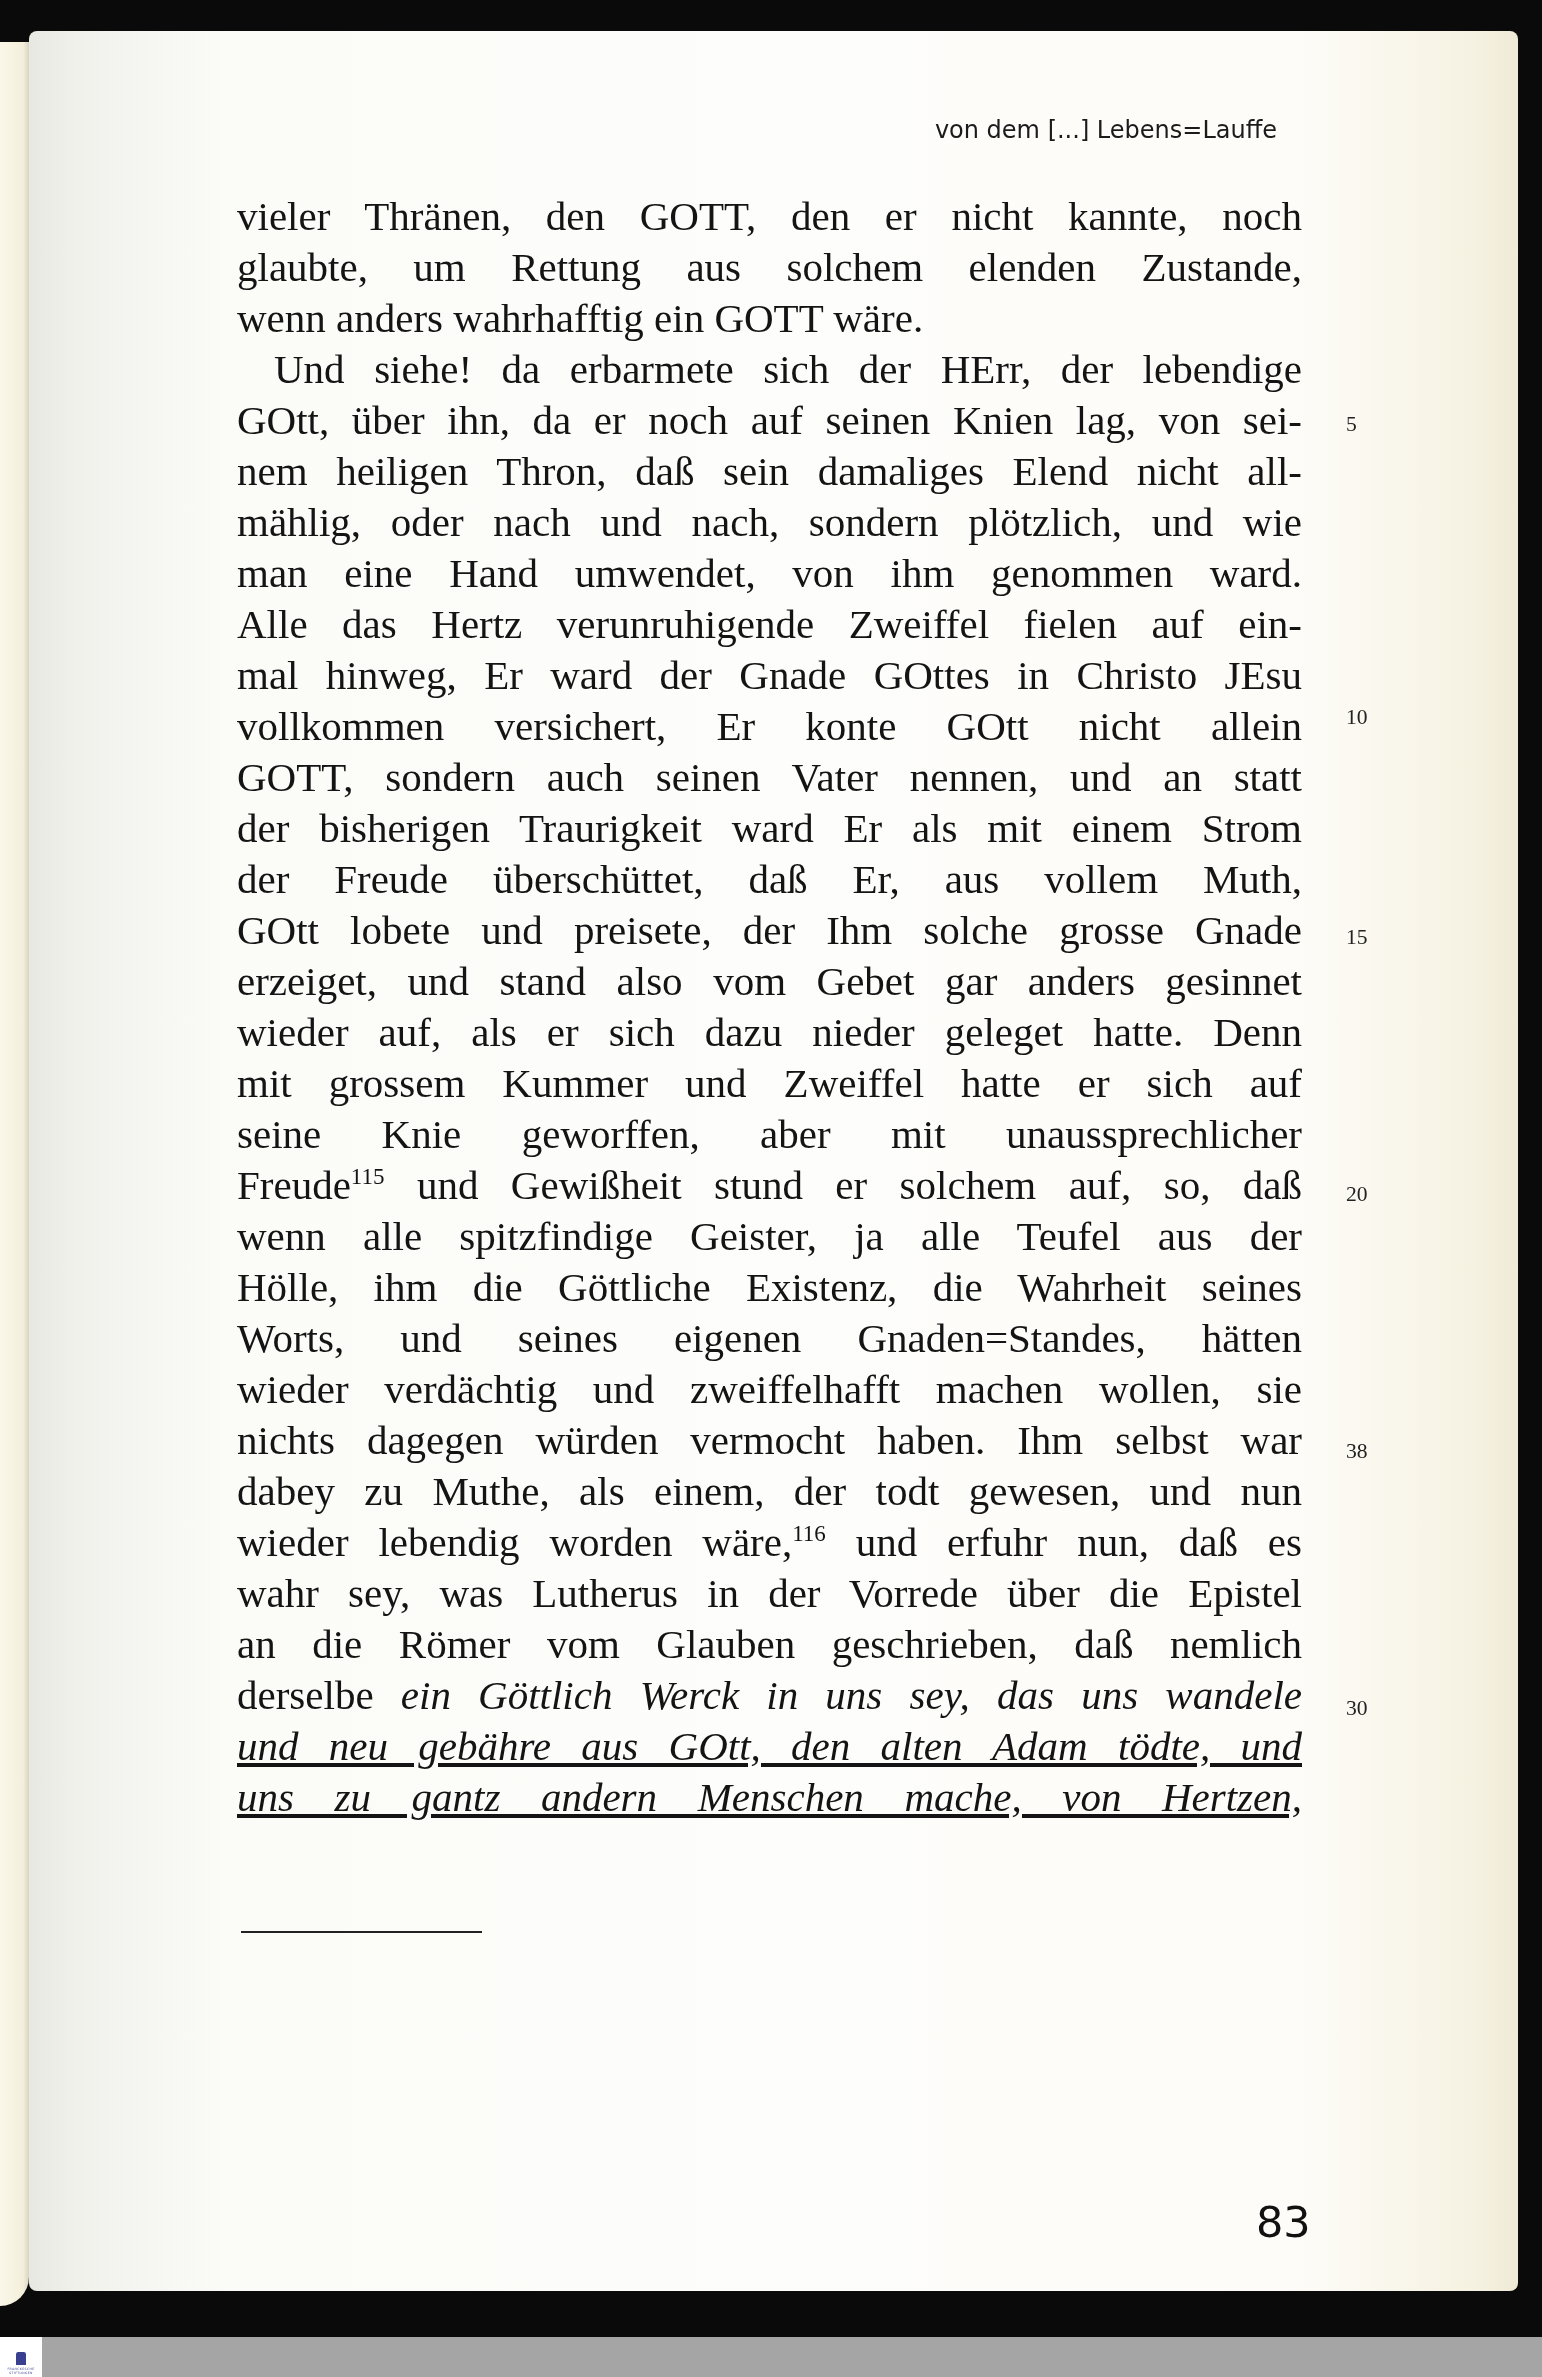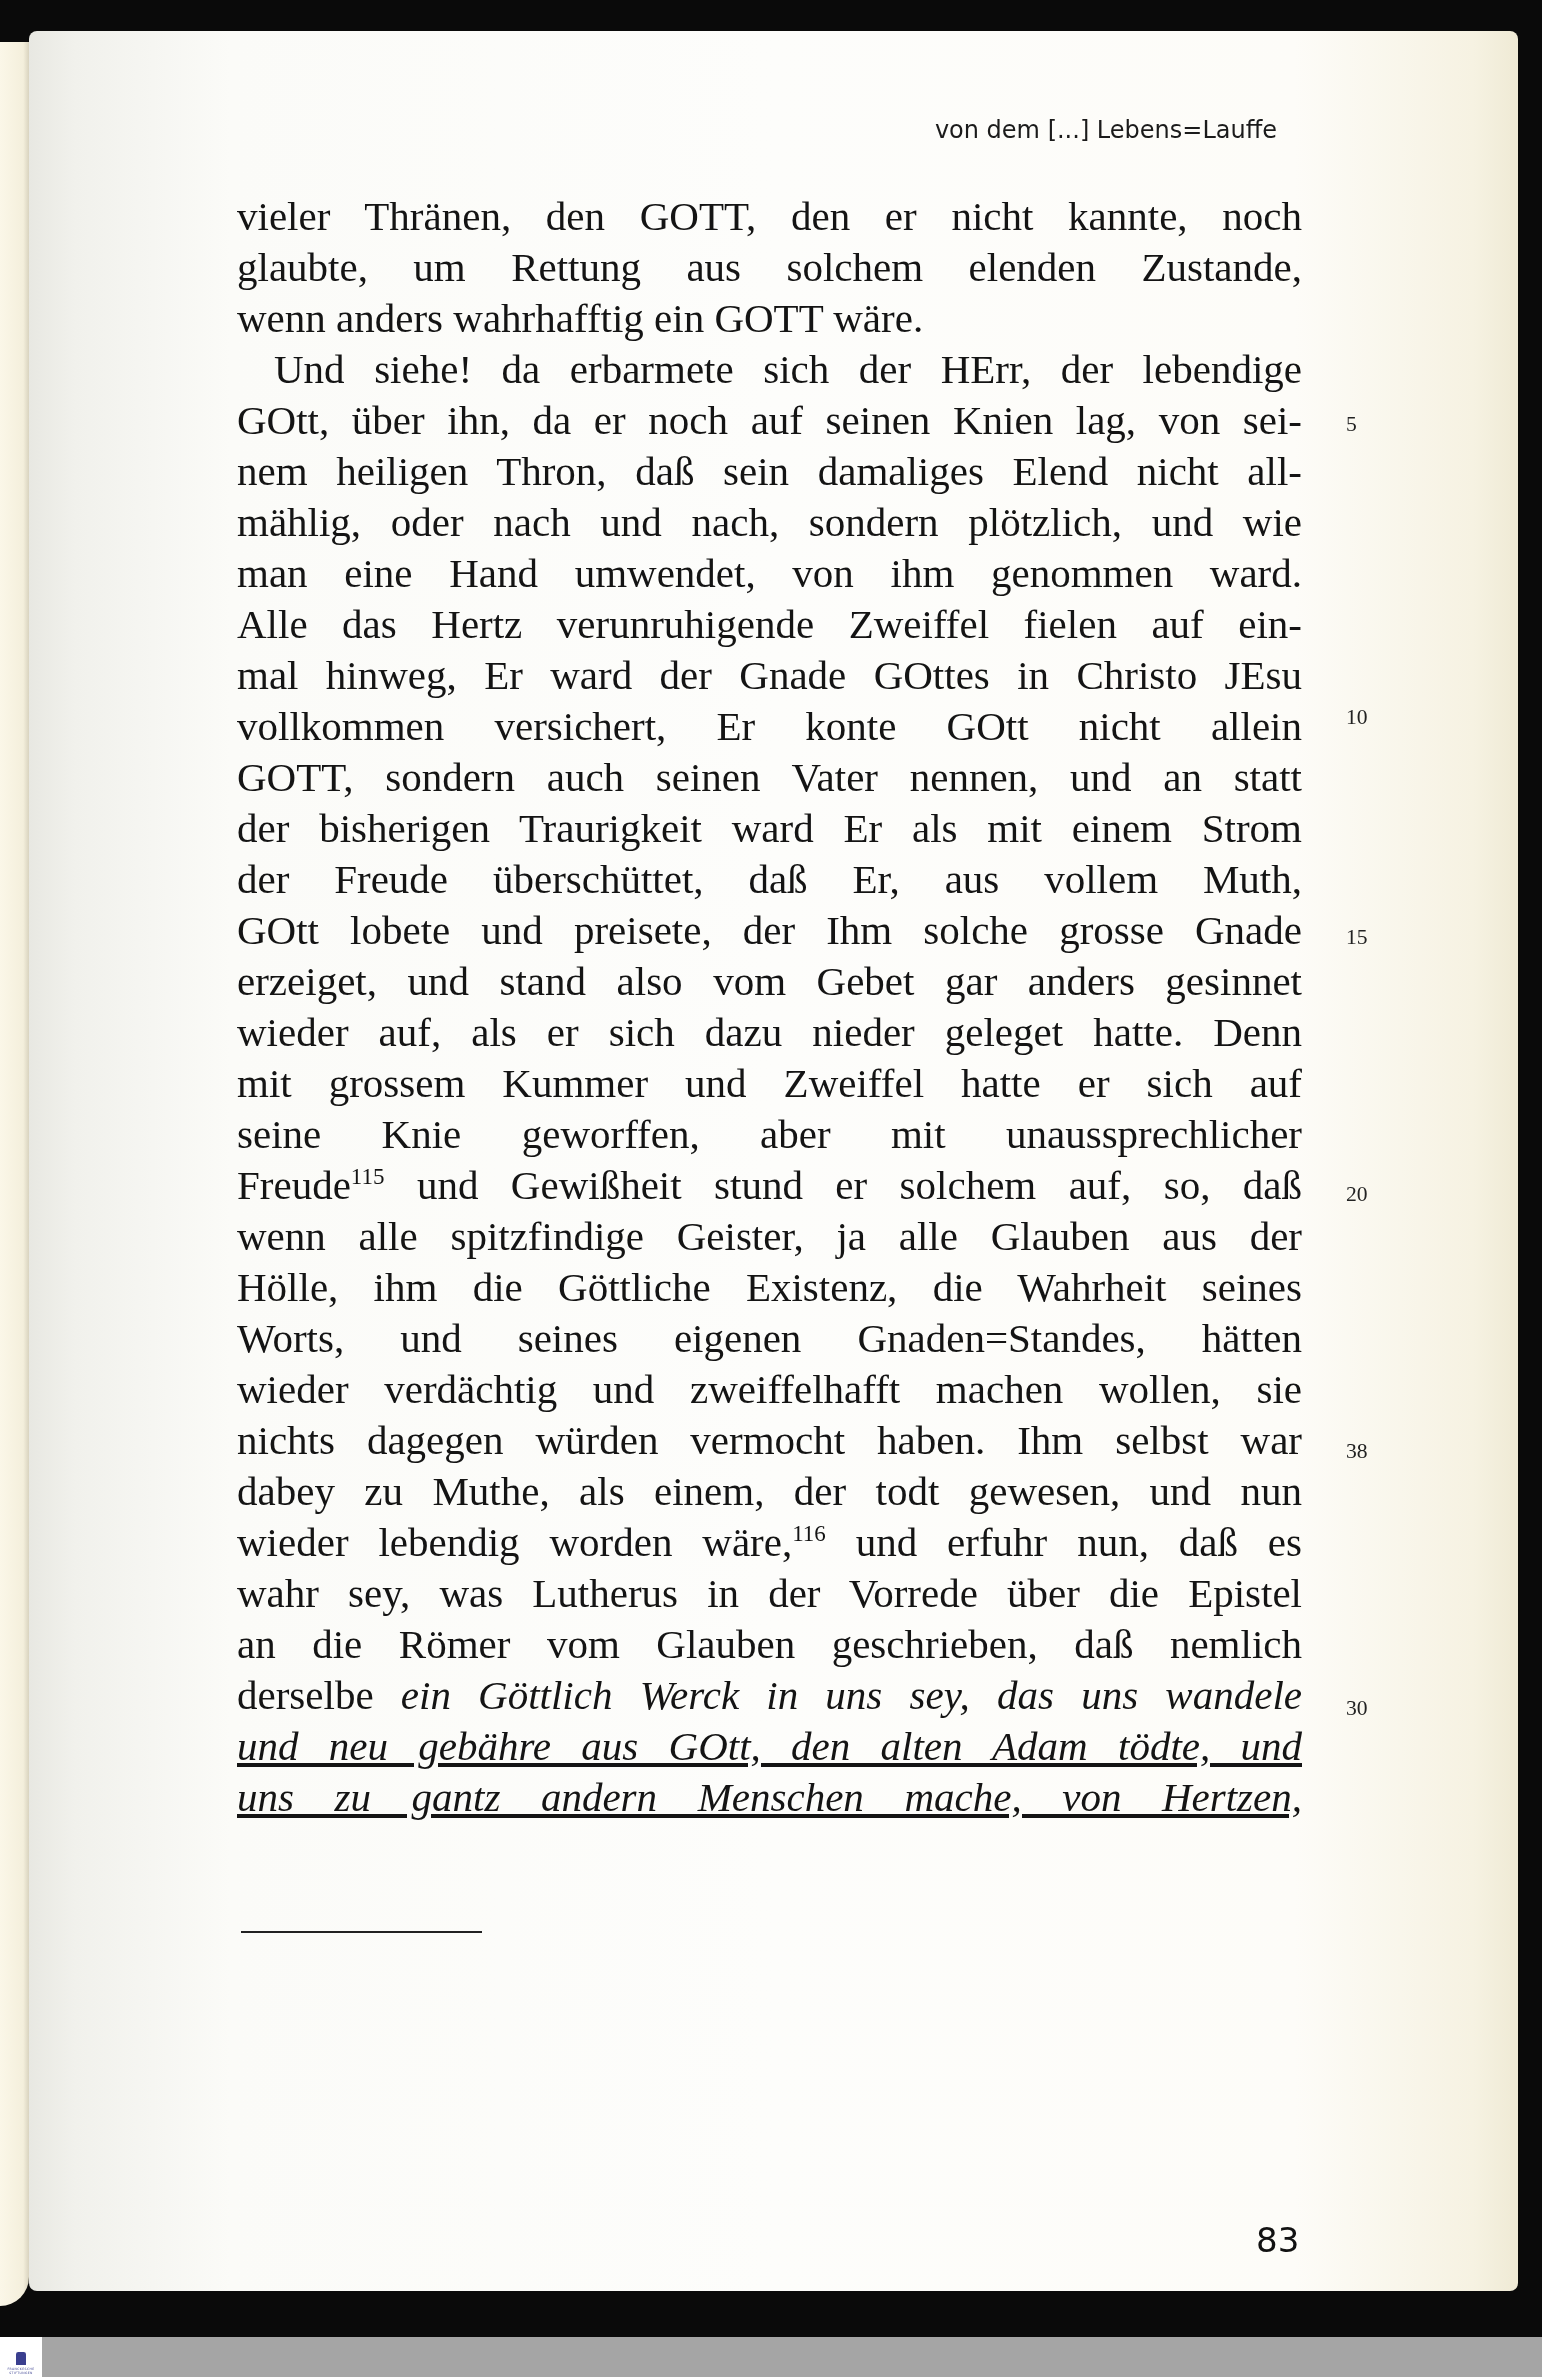--- a/index.html
+++ b/index.html
@@ -55,21 +55,21 @@
     }
     .footnotes {
       position: absolute; left: 214px; top: 1923px;
       font-family: "Liberation Serif", serif; font-size: 25px; line-height: 29px; color: #1a1a1a;
     }
     .footnote { white-space: nowrap; }
     .fn-num { display: inline-block; width: 48px; }
     .footnotes em { font-style: italic; }
     .page-number {
       position: absolute; left: 1227px; top: 2166px;
-      font-family: "DejaVu Sans", sans-serif; font-size: 34px; color: #111; margin-top: 23px;
+      font-family: "DejaVu Sans", sans-serif; font-size: 43px; color: #111;
     }
     .footer-bar {
       position: absolute; left: 0; top: 2337px; width: 1543px; height: 40px; background: #a5a5a5;
     }
     .footer-logo {
       position: absolute; left: 0; top: 2337px; width: 42px; height: 40px; background: #ffffff;
       display: flex; flex-direction: column; align-items: center; justify-content: flex-end;
     }
     .footer-logo .emblem {
       width: 9.3px; height: 12.3px; background: #3a3f8f; margin-bottom: 3.1px; border-radius: 2.3px 2.3px 0 0;
@@ -108,21 +108,21 @@
     <span class="line">vollkommen versichert, Er konte GOtt nicht allein</span>
     <span class="line">GOTT, sondern auch seinen Vater nennen, und an statt</span>
     <span class="line">der bisherigen Traurigkeit ward Er als mit einem Strom</span>
     <span class="line">der Freude überschüttet, daß Er, aus vollem Muth,</span>
     <span class="line">GOtt lobete und preisete, der Ihm solche grosse Gnade</span>
     <span class="line">erzeiget, und stand also vom Gebet gar anders gesinnet</span>
     <span class="line">wieder auf, als er sich dazu nieder geleget hatte. Denn</span>
     <span class="line">mit grossem Kummer und Zweiffel hatte er sich auf</span>
     <span class="line">seine Knie geworffen, aber mit unaussprechlicher</span>
     <span class="line"><span>Freude</span><sup>115</sup><span> und Gewißheit stund er solchem auf, so, daß</span></span>
-    <span class="line">wenn alle spitzfindige Geister, ja alle Glauben aus der</span>
+    <span class="line">wenn alle spitzfindige Geister, ja alle Teufel aus der</span>
     <span class="line">Hölle, ihm die Göttliche Existenz, die Wahrheit seines</span>
     <span class="line">Worts, und seines eigenen Gnaden=Standes, hätten</span>
     <span class="line">wieder verdächtig und zweiffelhafft machen wollen, sie</span>
     <span class="line">nichts dagegen würden vermocht haben. Ihm selbst war</span>
     <span class="line">dabey zu Muthe, als einem, der todt gewesen, und nun</span>
     <span class="line"><span>wieder lebendig worden wäre,</span><sup>116</sup><span> und erfuhr nun, daß es</span></span>
     <span class="line">wahr sey, was Lutherus in der Vorrede über die Epistel</span>
     <span class="line">an die Römer vom Glauben geschrieben, daß nemlich</span>
     <span class="line"><span>derselbe </span><em>ein Göttlich Werck in uns sey, das uns wandele</em></span>
     <span class="line italic">und neu gebähre aus GOtt, den alten Adam tödte, und</span>

